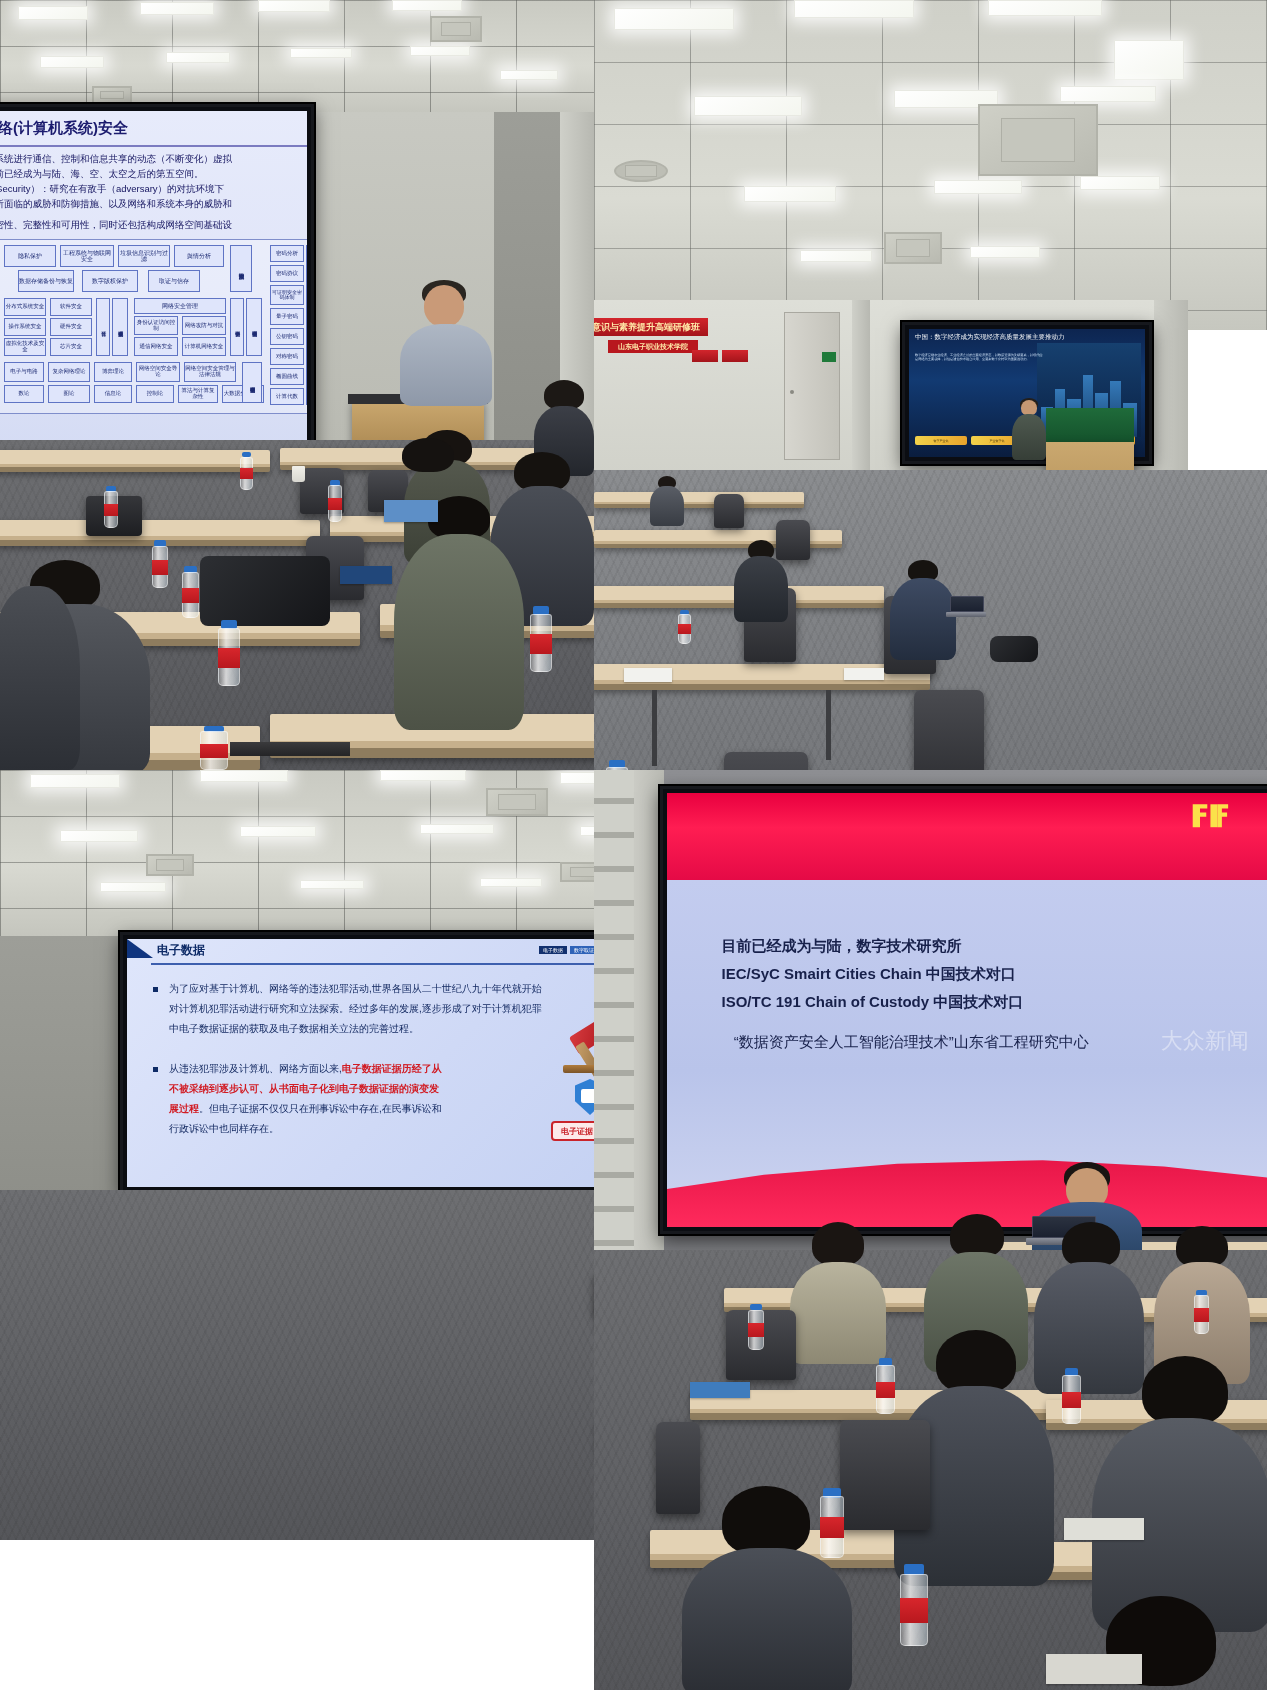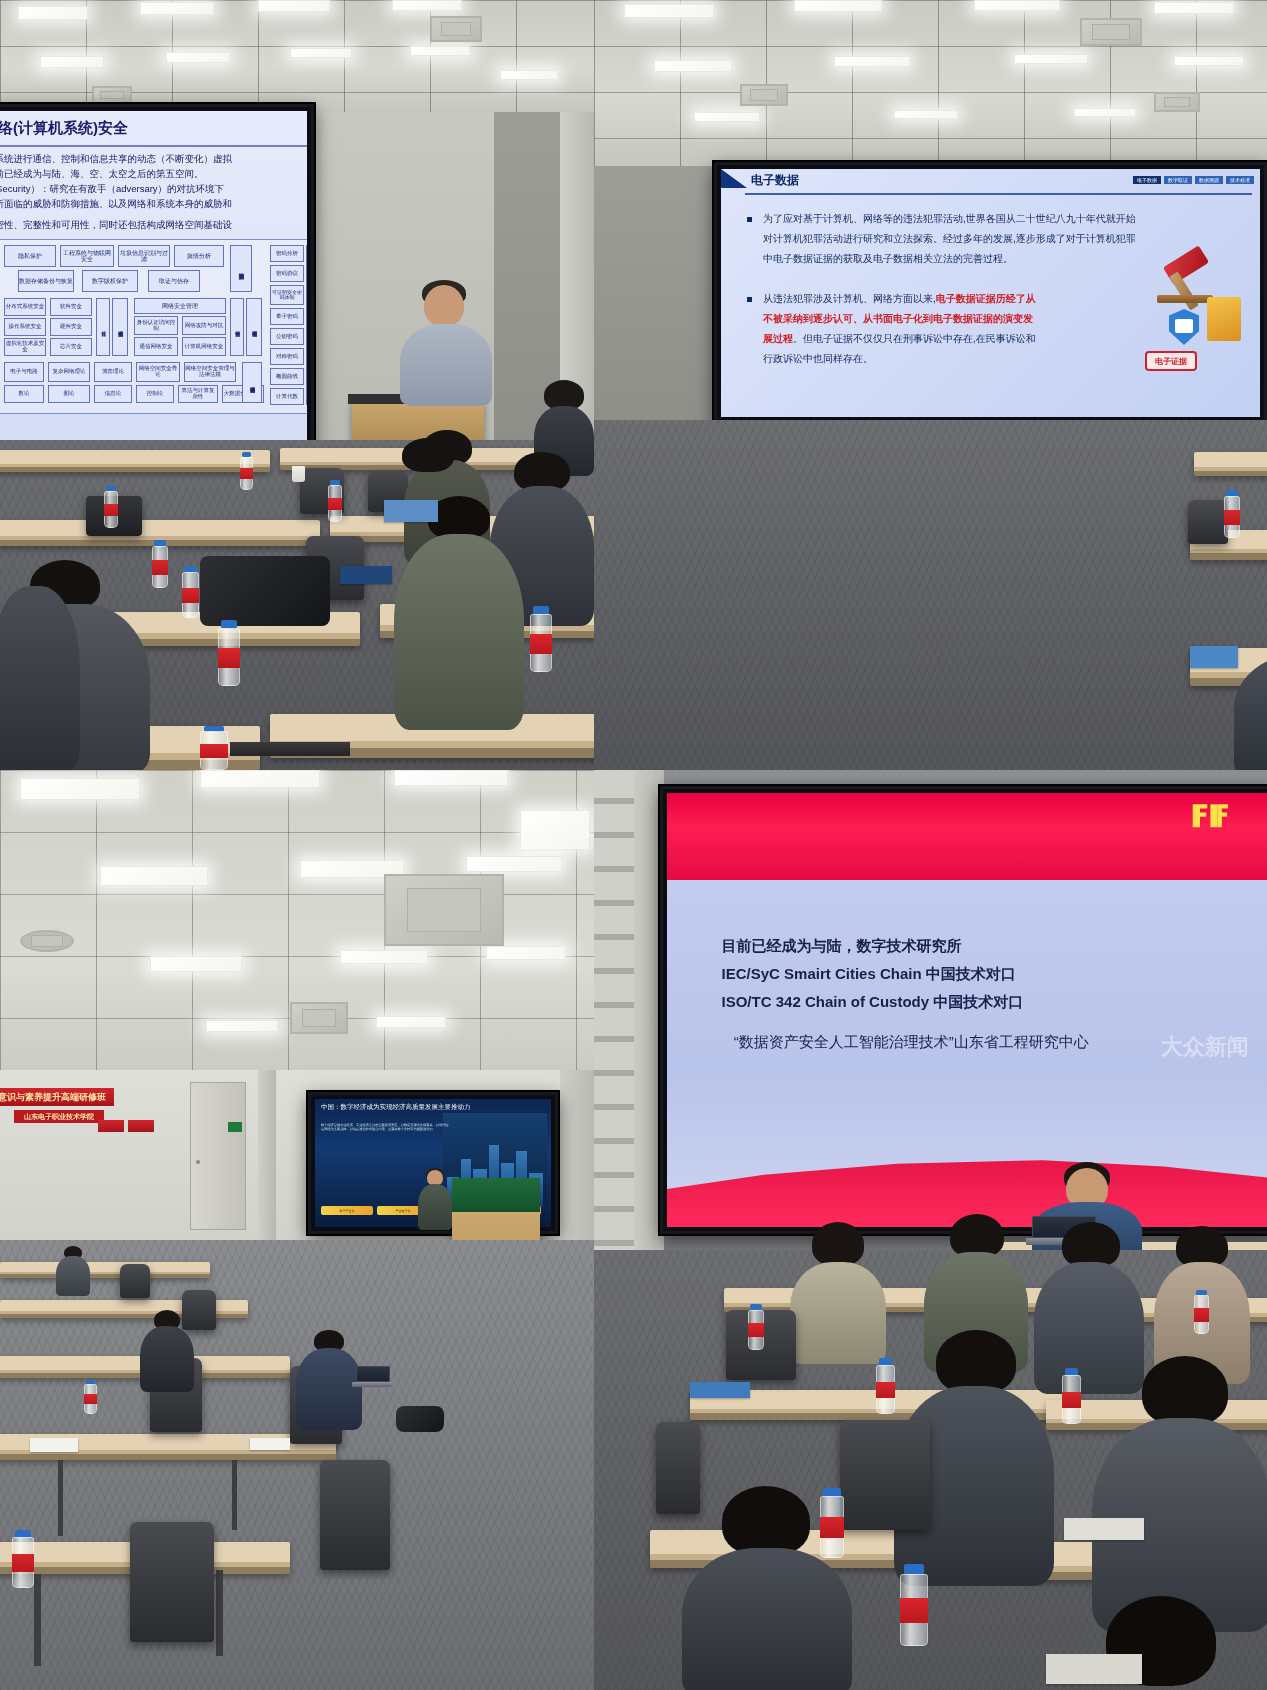--- a/index.html
+++ b/index.html
@@ -143,21 +143,21 @@
   .s4-body{ position:absolute; left:0; right:0; top:20%; bottom:0;
      background:linear-gradient(to bottom,#c3ccef,#b9c4ea 55%,#cdd4f0); }
   .s4-wave{ position:absolute; left:0; right:0; bottom:0; height:26%;
      background:linear-gradient(to bottom,#e01042,#ff2a5c);
      clip-path:polygon(0 58%,16% 42%,38% 30%,62% 26%,82% 33%,100% 46%,100% 100%,0 100%); }
   .s4-wave2{ position:absolute; left:0; right:0; bottom:0; height:20%;
      background:linear-gradient(to bottom,rgba(255,255,255,.55),rgba(255,255,255,.15));
      clip-path:polygon(0 72%,20% 54%,44% 42%,70% 40%,100% 52%,100% 100%,0 100%); }
   .s4-text{ position:absolute; color:#17204a; font-weight:bold; line-height:1.45; white-space:nowrap; }
   .s4-text2{ position:absolute; color:#17204a; font-weight:normal; white-space:nowrap; }
-  .s4-wm{ position:absolute; color:rgba(255,255,255,.42); font-weight:bold; white-space:nowrap;margin-top:6px; }
+  .s4-wm{ position:absolute; color:rgba(255,255,255,.42); font-weight:normal; white-space:nowrap; }
 
   
   .podium{ position:absolute; background:linear-gradient(to bottom,#caa86f,#a8854f); box-shadow:0 3px 8px rgba(0,0,0,.4); }
   .podium-top{ position:absolute; background:#2f3033; }
   .podium-green{ position:absolute; background:linear-gradient(to bottom,#1f6b3a,#14512b); }
 
   
   .banner{ position:absolute; background:linear-gradient(to bottom,#d2252c,#a4141a); color:#ffe9a8;
            display:flex; align-items:center; justify-content:center; font-weight:bold; }
   .door{ position:absolute; background:linear-gradient(to right,#d7d6cf,#c3c2ba); border:1px solid #a9a8a0; }
@@ -353,112 +353,20 @@
         <div class="bcap"></div>
           <div class="bbody"></div>
           <div class="blabel"></div>
         </div>
       <div class="bottle" style="left:200px;top:726px;width:28px;height:44px;">
         <div class="bcap"></div>
           <div class="bbody"></div>
           <div class="blabel"></div>
         </div>
       <div class="cup" style="left:292px;top:466px;width:13px;height:16px;"></div>
-    </div>
-  </div>
-
-  <div class="cell">
-    <div class="room">
-      <div class="ceiling" style="height:175px;"></div>
-      <div class="panel-light" style="left:30px;top:4px;width:90px;height:14px;"></div>
-      <div class="panel-light" style="left:200px;top:0px;width:88px;height:12px;"></div>
-      <div class="panel-light" style="left:380px;top:0px;width:86px;height:11px;"></div>
-      <div class="panel-light" style="left:560px;top:2px;width:80px;height:12px;"></div>
-      <div class="panel-light" style="left:60px;top:60px;width:78px;height:12px;"></div>
-      <div class="panel-light" style="left:240px;top:56px;width:76px;height:11px;"></div>
-      <div class="panel-light" style="left:420px;top:54px;width:74px;height:10px;"></div>
-      <div class="panel-light" style="left:580px;top:56px;width:70px;height:10px;"></div>
-      <div class="panel-light" style="left:100px;top:112px;width:66px;height:10px;"></div>
-      <div class="panel-light" style="left:300px;top:110px;width:64px;height:9px;"></div>
-      <div class="panel-light" style="left:480px;top:108px;width:62px;height:9px;"></div>
-      <div class="vent" style="left:486px;top:18px;width:62px;height:28px;"></div>
-      <div class="vent" style="left:146px;top:84px;width:48px;height:22px;"></div>
-      <div class="vent" style="left:560px;top:92px;width:46px;height:20px;"></div>
-
-      <div class="wall" style="left:0;top:166px;width:673px;height:270px;"></div>
-      <div class="wall wall-dark" style="left:0;top:166px;width:122px;height:280px;"></div>
-
-      <div class="screen" style="left:120px;top:162px;width:553px;height:262px;">
-        <div class="screen-inner">
-          <div class="slide2">
-            <div class="s2-tri"></div>
-            <div class="s2-title" style="left:30px;top:3px;font-size:12px;">电子数据</div>
-            <div class="s2-rule" style="left:24px;right:8px;top:24px;"></div>
-            <div class="s2-tabs" style="right:6px;top:7px;">
-              <div class="s2-tab active">电子数据</div>
-              <div class="s2-tab">数字取证</div>
-              <div class="s2-tab">数据溯源</div>
-              <div class="s2-tab">技术标准</div>
-            </div>
-
-            <div class="s2-bullet" style="left:26px;top:44px;width:14px;height:10px;">
-              <div class="sq"></div>
-            </div>
-            <div class="s2-p" style="left:42px;top:42px;font-size:10px;">为了应对基于计算机、网络等的违法犯罪活动,世界各国从二十世纪八九十年代就开始</div>
-            <div class="s2-p" style="left:42px;top:62px;font-size:10px;">对计算机犯罪活动进行研究和立法探索。经过多年的发展,逐步形成了对于计算机犯罪</div>
-            <div class="s2-p" style="left:42px;top:82px;font-size:10px;">中电子数据证据的获取及电子数据相关立法的完善过程。</div>
-
-            <div class="s2-bullet" style="left:26px;top:124px;width:14px;height:10px;">
-              <div class="sq"></div>
-            </div>
-            <div class="s2-p" style="left:42px;top:122px;font-size:10px;">
-              <span>从违法犯罪涉及计算机、网络方面以来,</span><span class="red">电子数据证据历经了从</span>
-            </div>
-            <div class="s2-p red" style="left:42px;top:142px;font-size:10px;color:#d11c24;font-weight:bold;">不被采纳到逐步认可、从书面电子化到电子数据证据的演变发</div>
-            <div class="s2-p" style="left:42px;top:162px;font-size:10px;">
-              <span class="red">展过程</span><span>。但电子证据不仅仅只在刑事诉讼中存在,在民事诉讼和</span>
-            </div>
-            <div class="s2-p" style="left:42px;top:182px;font-size:10px;">行政诉讼中也同样存在。</div>
-
-            <div class="gavel" style="left:432px;top:82px;width:70px;height:54px;">
-              <div class="g-head" style="left:12px;top:4px;width:42px;height:20px;"></div>
-              <div class="g-handle" style="left:26px;top:20px;width:10px;height:40px;"></div>
-              <div style="position:absolute;left:4px;top:44px;width:56px;height:8px;background:linear-gradient(to bottom,#b07c3e,#7b5428);border-radius:2px;"></div>
-            </div>
-            <div class="shield" style="left:448px;top:140px;width:30px;height:36px;"></div>
-            <div style="position:absolute;left:454px;top:150px;width:18px;height:14px;background:#fff;border-radius:2px;"></div>
-            <div class="stamp" style="left:424px;top:182px;width:52px;height:20px;font-size:8px;">电子证据</div>
-            <div style="position:absolute;left:486px;top:128px;width:34px;height:44px;background:linear-gradient(160deg,#f3c44a,#dc8f23);border-radius:3px;"></div>
-          </div>
-        </div>
-      </div>
-
-      <div class="floor" style="top:420px;height:350px;"></div>
-
-      <div class="desk" style="left:600px;top:452px;width:400px;height:24px;"></div>
-
-      <div class="desk" style="left:596px;top:530px;width:360px;height:30px;"></div>
-
-      <div class="desk" style="left:596px;top:648px;width:380px;height:38px;"></div>
-
-      <div class="person" style="left:640px;top:600px;width:150px;height:170px;">
-
-        <div class="body" style="left:0;top:54px;width:150px;height:124px;background:linear-gradient(to bottom,#4b4f58,#2b2f36);"></div>
-      </div>
-
-      <div class="chair chair-mesh" style="left:594px;top:500px;width:40px;height:44px;"></div>
-
-      <div class="paper" style="left:596px;top:646px;width:48px;height:22px;background:#4a88c6;"></div>
-
-      <div class="bottle" style="left:630px;top:490px;width:16px;height:48px;">
-        <div class="bcap"></div>
-          <div class="bbody"></div>
-          <div class="blabel"></div>
-        </div>
-
     </div>
   </div>
 
   <div class="cell">
     <div class="room">
 
       <div class="ceiling" style="height:330px;background:
         repeating-linear-gradient(to right, rgba(95,97,93,.5) 0 1px, transparent 1px 96px),
         repeating-linear-gradient(to bottom, rgba(95,97,93,.45) 0 1px, transparent 1px 62px),
         linear-gradient(to bottom,#cfd0c8,#dadbd3 60%,#c6c7bf);"></div>
@@ -567,37 +475,129 @@
           <div class="blabel"></div>
         </div>
       <div class="paper" style="left:30px;top:668px;width:48px;height:14px;"></div>
       <div class="paper" style="left:250px;top:668px;width:40px;height:12px;"></div>
       <div class="bag" style="left:396px;top:636px;width:48px;height:26px;"></div>
     </div>
   </div>
 
   <div class="cell">
     <div class="room">
+      <div class="ceiling" style="height:175px;"></div>
+      <div class="panel-light" style="left:30px;top:4px;width:90px;height:14px;"></div>
+      <div class="panel-light" style="left:200px;top:0px;width:88px;height:12px;"></div>
+      <div class="panel-light" style="left:380px;top:0px;width:86px;height:11px;"></div>
+      <div class="panel-light" style="left:560px;top:2px;width:80px;height:12px;"></div>
+      <div class="panel-light" style="left:60px;top:60px;width:78px;height:12px;"></div>
+      <div class="panel-light" style="left:240px;top:56px;width:76px;height:11px;"></div>
+      <div class="panel-light" style="left:420px;top:54px;width:74px;height:10px;"></div>
+      <div class="panel-light" style="left:580px;top:56px;width:70px;height:10px;"></div>
+      <div class="panel-light" style="left:100px;top:112px;width:66px;height:10px;"></div>
+      <div class="panel-light" style="left:300px;top:110px;width:64px;height:9px;"></div>
+      <div class="panel-light" style="left:480px;top:108px;width:62px;height:9px;"></div>
+      <div class="vent" style="left:486px;top:18px;width:62px;height:28px;"></div>
+      <div class="vent" style="left:146px;top:84px;width:48px;height:22px;"></div>
+      <div class="vent" style="left:560px;top:92px;width:46px;height:20px;"></div>
+
+      <div class="wall" style="left:0;top:166px;width:673px;height:270px;"></div>
+      <div class="wall wall-dark" style="left:0;top:166px;width:122px;height:280px;"></div>
+
+      <div class="screen" style="left:120px;top:162px;width:553px;height:262px;">
+        <div class="screen-inner">
+          <div class="slide2">
+            <div class="s2-tri"></div>
+            <div class="s2-title" style="left:30px;top:3px;font-size:12px;">电子数据</div>
+            <div class="s2-rule" style="left:24px;right:8px;top:24px;"></div>
+            <div class="s2-tabs" style="right:6px;top:7px;">
+              <div class="s2-tab active">电子数据</div>
+              <div class="s2-tab">数字取证</div>
+              <div class="s2-tab">数据溯源</div>
+              <div class="s2-tab">技术标准</div>
+            </div>
+
+            <div class="s2-bullet" style="left:26px;top:44px;width:14px;height:10px;">
+              <div class="sq"></div>
+            </div>
+            <div class="s2-p" style="left:42px;top:42px;font-size:10px;">为了应对基于计算机、网络等的违法犯罪活动,世界各国从二十世纪八九十年代就开始</div>
+            <div class="s2-p" style="left:42px;top:62px;font-size:10px;">对计算机犯罪活动进行研究和立法探索。经过多年的发展,逐步形成了对于计算机犯罪</div>
+            <div class="s2-p" style="left:42px;top:82px;font-size:10px;">中电子数据证据的获取及电子数据相关立法的完善过程。</div>
+
+            <div class="s2-bullet" style="left:26px;top:124px;width:14px;height:10px;">
+              <div class="sq"></div>
+            </div>
+            <div class="s2-p" style="left:42px;top:122px;font-size:10px;">
+              <span>从违法犯罪涉及计算机、网络方面以来,</span><span class="red">电子数据证据历经了从</span>
+            </div>
+            <div class="s2-p red" style="left:42px;top:142px;font-size:10px;color:#d11c24;font-weight:bold;">不被采纳到逐步认可、从书面电子化到电子数据证据的演变发</div>
+            <div class="s2-p" style="left:42px;top:162px;font-size:10px;">
+              <span class="red">展过程</span><span>。但电子证据不仅仅只在刑事诉讼中存在,在民事诉讼和</span>
+            </div>
+            <div class="s2-p" style="left:42px;top:182px;font-size:10px;">行政诉讼中也同样存在。</div>
+
+            <div class="gavel" style="left:432px;top:82px;width:70px;height:54px;">
+              <div class="g-head" style="left:12px;top:4px;width:42px;height:20px;"></div>
+              <div class="g-handle" style="left:26px;top:20px;width:10px;height:40px;"></div>
+              <div style="position:absolute;left:4px;top:44px;width:56px;height:8px;background:linear-gradient(to bottom,#b07c3e,#7b5428);border-radius:2px;"></div>
+            </div>
+            <div class="shield" style="left:448px;top:140px;width:30px;height:36px;"></div>
+            <div style="position:absolute;left:454px;top:150px;width:18px;height:14px;background:#fff;border-radius:2px;"></div>
+            <div class="stamp" style="left:424px;top:182px;width:52px;height:20px;font-size:8px;">电子证据</div>
+            <div style="position:absolute;left:486px;top:128px;width:34px;height:44px;background:linear-gradient(160deg,#f3c44a,#dc8f23);border-radius:3px;"></div>
+          </div>
+        </div>
+      </div>
+
+      <div class="floor" style="top:420px;height:350px;"></div>
+
+      <div class="desk" style="left:600px;top:452px;width:400px;height:24px;"></div>
+
+      <div class="desk" style="left:596px;top:530px;width:360px;height:30px;"></div>
+
+      <div class="desk" style="left:596px;top:648px;width:380px;height:38px;"></div>
+
+      <div class="person" style="left:640px;top:600px;width:150px;height:170px;">
+
+        <div class="body" style="left:0;top:54px;width:150px;height:124px;background:linear-gradient(to bottom,#4b4f58,#2b2f36);"></div>
+      </div>
+
+      <div class="chair chair-mesh" style="left:594px;top:500px;width:40px;height:44px;"></div>
+
+      <div class="paper" style="left:596px;top:646px;width:48px;height:22px;background:#4a88c6;"></div>
+
+      <div class="bottle" style="left:630px;top:490px;width:16px;height:48px;">
+        <div class="bcap"></div>
+          <div class="bbody"></div>
+          <div class="blabel"></div>
+        </div>
+
+    </div>
+  </div>
+
+  <div class="cell">
+    <div class="room">
       <div class="wall wall-dark" style="left:0;top:0;width:673px;height:620px;background:linear-gradient(to bottom,#8f9094,#76777b);"></div>
       <div class="wall" style="left:0;top:0;width:70px;height:640px;background:linear-gradient(to right,#e2e2dc,#b9bab3);"></div>
       <div style="position:absolute;left:0;top:0;width:40px;height:700px;background:repeating-linear-gradient(to bottom,#cfd0c9 0 28px,#a9aaa3 28px 34px);"></div>
 
       <div class="screen" style="left:66px;top:16px;width:620px;height:448px;">
         <div class="screen-inner">
           <div class="slide4">
             <div class="s4-redtop"></div>
             <svg class="s4-emblem" viewBox="0 0 100 100" preserveAspectRatio="xMidYMid meet">
               <path d="M18 14 L46 14 L46 22 L32 22 L32 30 L44 30 L44 38 L32 38 L32 58 L18 58 Z" fill="#fbe14a"></path>
               <path d="M52 14 L66 14 L66 58 L52 58 Z" fill="#fbe14a"></path>
               <path d="M66 14 L86 14 L86 22 L74 22 L74 30 L84 30 L84 38 L74 38 L74 58 L66 58 Z" fill="#fbe14a"></path>
             </svg>
             <div class="s4-body">
               <div class="s4-text" style="left:9%;top:16%;font-size:15px;">目前已经成为与陆，数字技术研究所</div>
               <div class="s4-text" style="left:9%;top:24%;font-size:15px;">IEC/SyC Smairt Cities Chain 中国技术对口</div>
-              <div class="s4-text" style="left:9%;top:32%;font-size:15px;">ISO/TC 342 Chain of Custody 中国技术对口</div>
+              <div class="s4-text" style="left:9%;top:32%;font-size:15px;">ISO/TC 191 Chain of Custody 中国技术对口</div>
               <div class="s4-text2" style="left:11%;top:44%;font-size:15px;">“数据资产安全人工智能治理技术”山东省工程研究中心</div>
               <div class="s4-wm" style="right:4%;top:42%;font-size:22px;">大众新闻</div>
               <div class="s4-wave2"></div>
               <div class="s4-wave"></div>
             </div>
           </div>
         </div>
       </div>
 
       <div class="desk" style="left:386px;top:472px;width:290px;height:22px;"></div>

